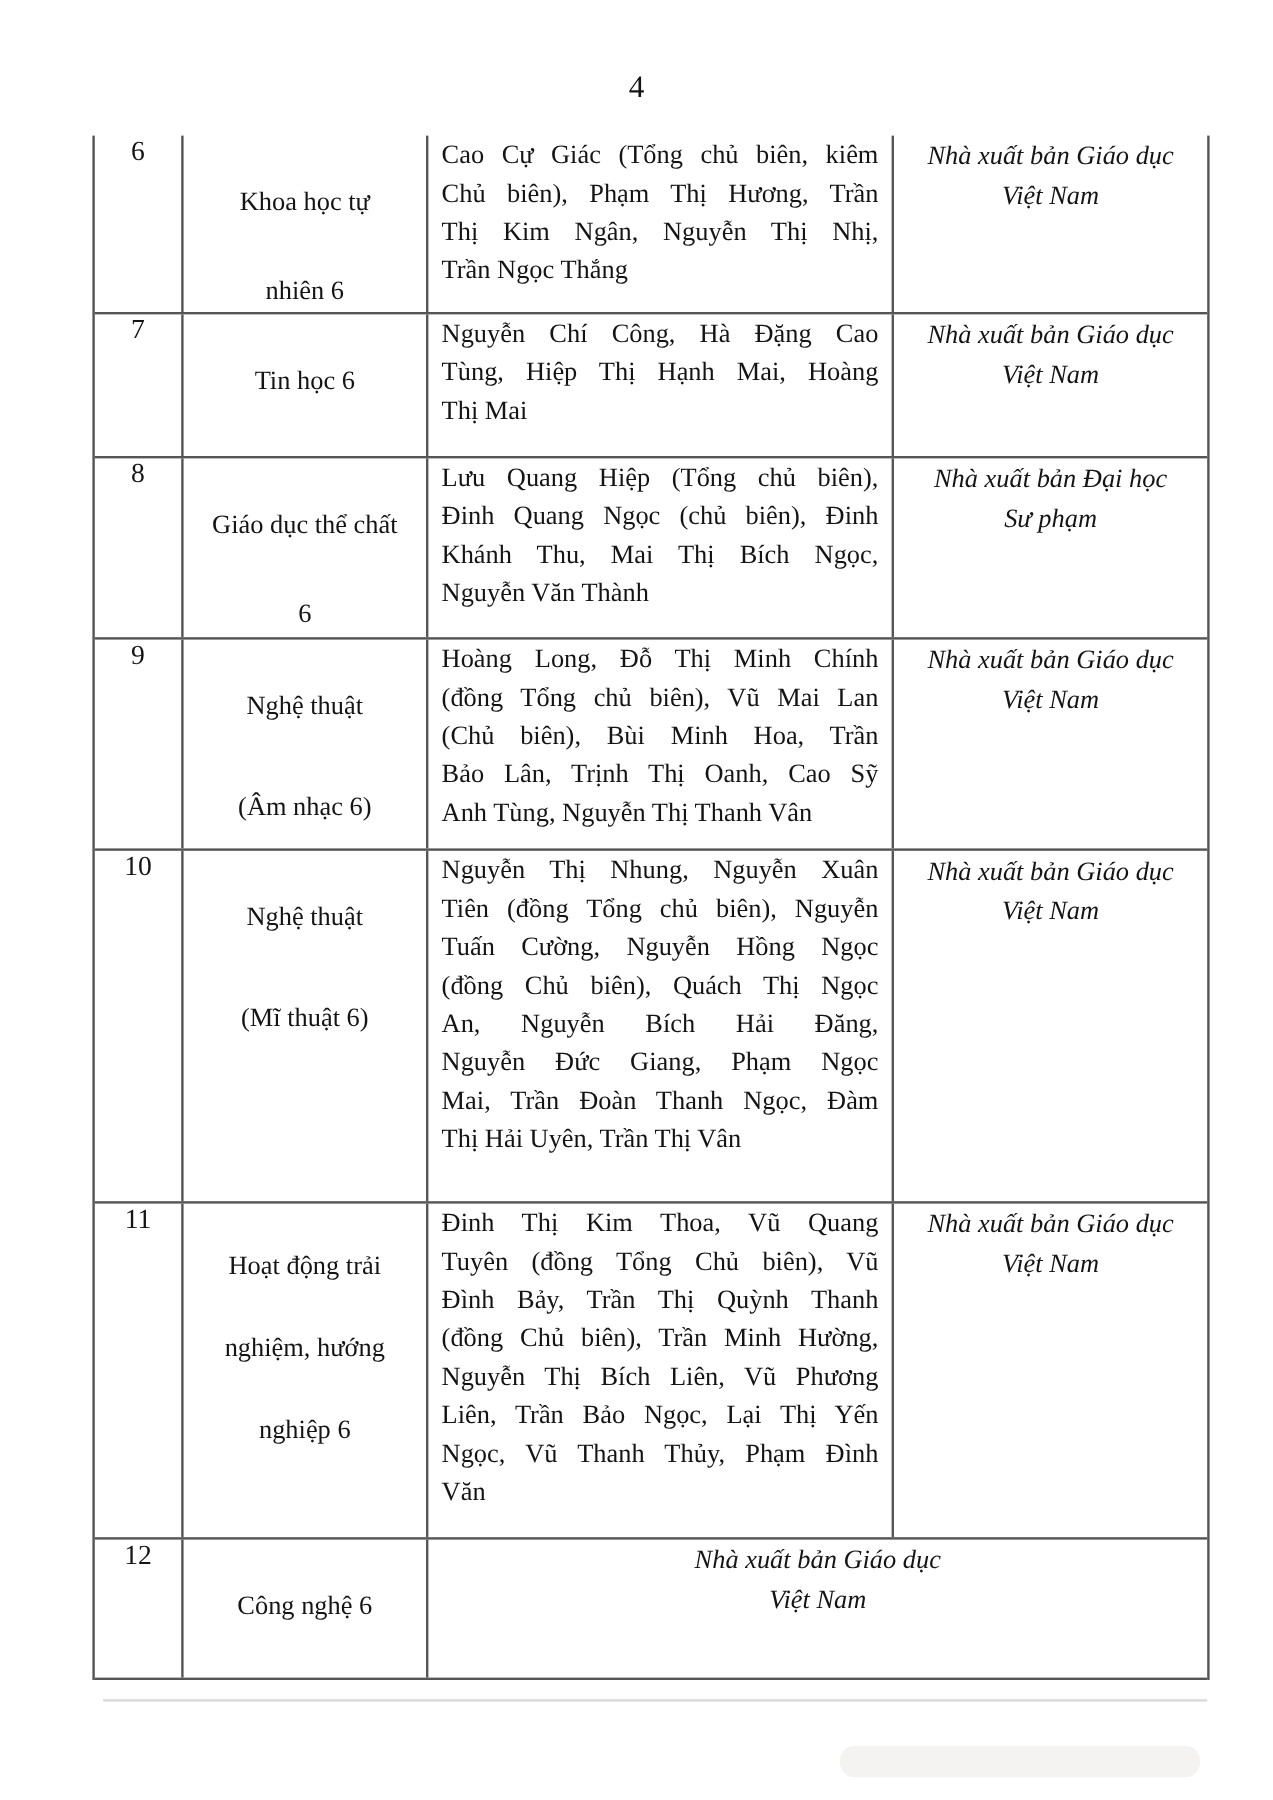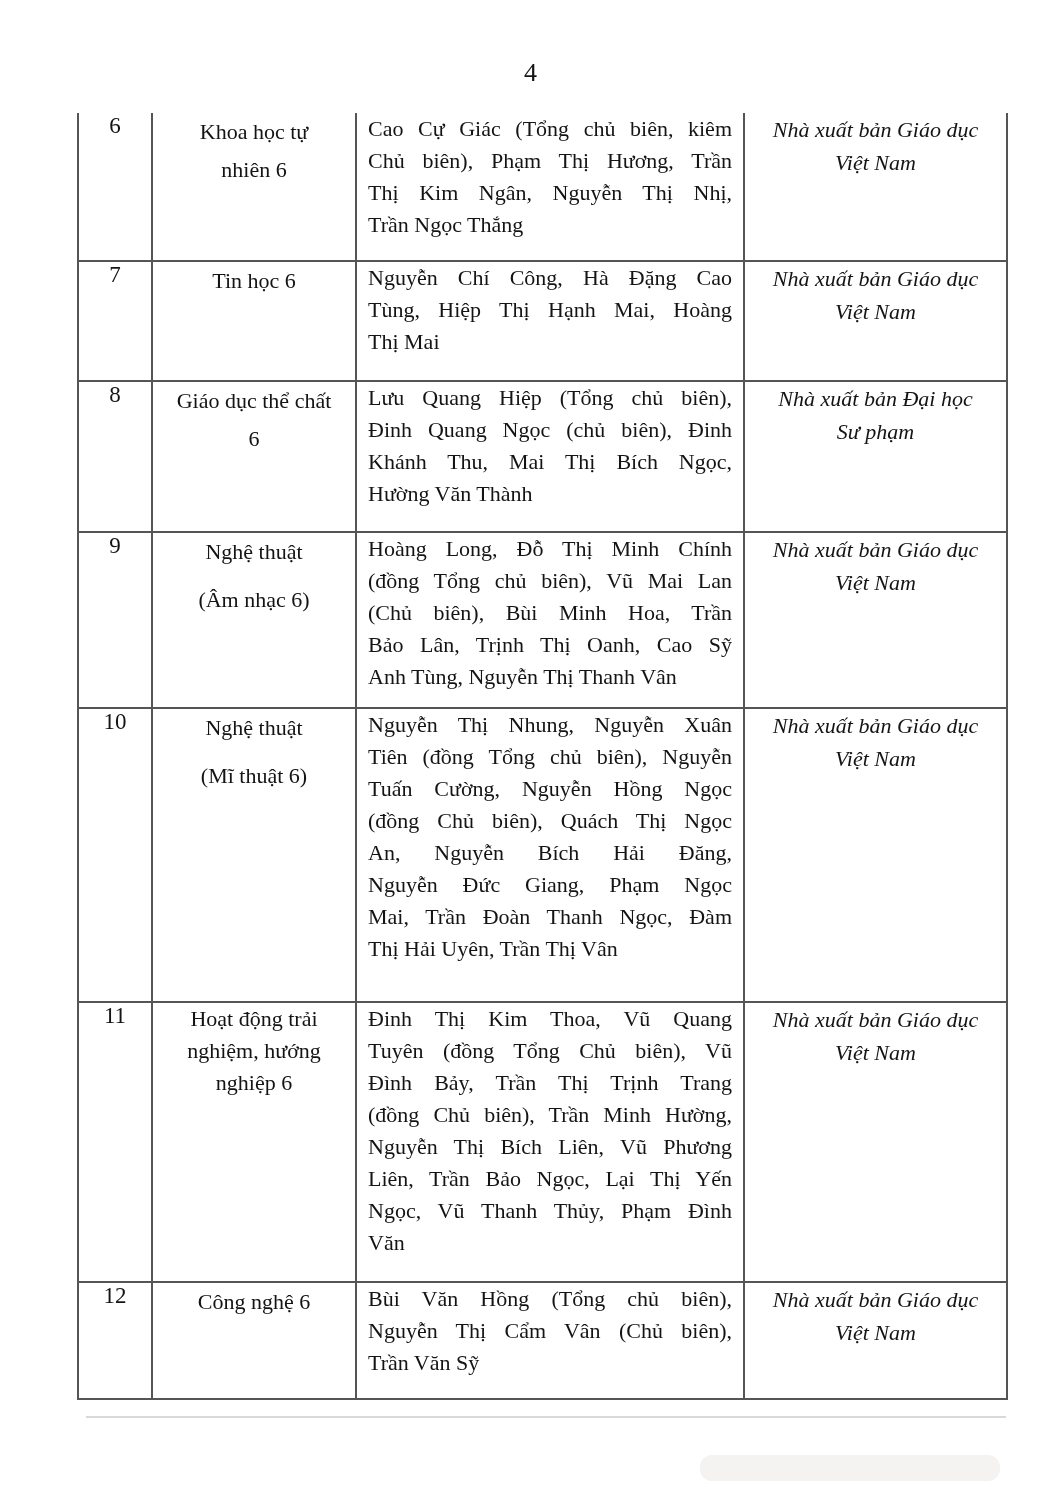--- a/index.html
+++ b/index.html
@@ -52,21 +52,21 @@
     border-right:2px solid #555;
     align-items:center;
     font-size:23px;
   }
   .c-title{
     width:204px;
     border-right:2px solid #555;
     text-align:center;
     padding:0 6px;
   }
-  .t-line{line-height:38px;}
+  .t-line{line-height:38px;margin-top:36px;}
   .c-title.tight .t-line{line-height:32px;}
   .t-para + .t-para{margin-top:10px;}
   .c-authors{
     width:388px;
     border-right:2px solid #555;
     padding:0 11px;
   }
   .a-line{
     line-height:32px;
     text-align:justify;
@@ -145,21 +145,21 @@
         <div class="cell c-title">
           <div class="t-para">
             <div class="t-line">Giáo dục thể chất</div>
             <div class="t-line">6</div>
           </div>
         </div>
         <div class="cell c-authors">
           <div class="a-line">Lưu Quang Hiệp (Tổng chủ biên),</div>
           <div class="a-line">Đinh Quang Ngọc (chủ biên), Đinh</div>
           <div class="a-line">Khánh Thu, Mai Thị Bích Ngọc,</div>
-          <div class="a-line a-last">Hường Văn Thành</div>
+          <div class="a-line a-last">Nguyễn Văn Thành</div>
         </div>
         <div class="cell c-pub">
           <div class="p-line">Nhà xuất bản Đại học</div>
           <div class="p-line">Sư phạm</div>
         </div>
       </div>
       <div class="t-row">
         <div class="cell c-no">9</div>
         <div class="cell c-title">
           <div class="t-para">
@@ -211,44 +211,39 @@
         <div class="cell c-title tight">
           <div class="t-para">
             <div class="t-line">Hoạt động trải</div>
             <div class="t-line">nghiệm, hướng</div>
             <div class="t-line">nghiệp 6</div>
           </div>
         </div>
         <div class="cell c-authors">
           <div class="a-line">Đinh Thị Kim Thoa, Vũ Quang</div>
           <div class="a-line">Tuyên (đồng Tổng Chủ biên), Vũ</div>
-          <div class="a-line">Đình Bảy, Trần Thị Trịnh Trang</div>
+          <div class="a-line">Đình Bảy, Trần Thị Quỳnh Thanh</div>
           <div class="a-line">(đồng Chủ biên), Trần Minh Hường,</div>
           <div class="a-line">Nguyễn Thị Bích Liên, Vũ Phương</div>
           <div class="a-line">Liên, Trần Bảo Ngọc, Lại Thị Yến</div>
           <div class="a-line">Ngọc, Vũ Thanh Thủy, Phạm Đình</div>
           <div class="a-line a-last">Văn</div>
         </div>
         <div class="cell c-pub">
           <div class="p-line">Nhà xuất bản Giáo dục</div>
           <div class="p-line">Việt Nam</div>
         </div>
       </div>
       <div class="t-row">
         <div class="cell c-no">12</div>
         <div class="cell c-title">
           <div class="t-para">
             <div class="t-line">Công nghệ 6</div>
           </div>
         </div>
-        <div class="cell c-authors">
-          <div class="a-line">Bùi Văn Hồng (Tổng chủ biên),</div>
-          <div class="a-line">Nguyễn Thị Cẩm Vân (Chủ biên),</div>
-          <div class="a-line a-last">Trần Văn Sỹ</div>
-        </div>
         <div class="cell c-pub">
           <div class="p-line">Nhà xuất bản Giáo dục</div>
           <div class="p-line">Việt Nam</div>
         </div>
       </div>
     </div>
 
   <div class="scan-artifact-line"></div>
   <div class="scan-smudge"></div>
 </div>

